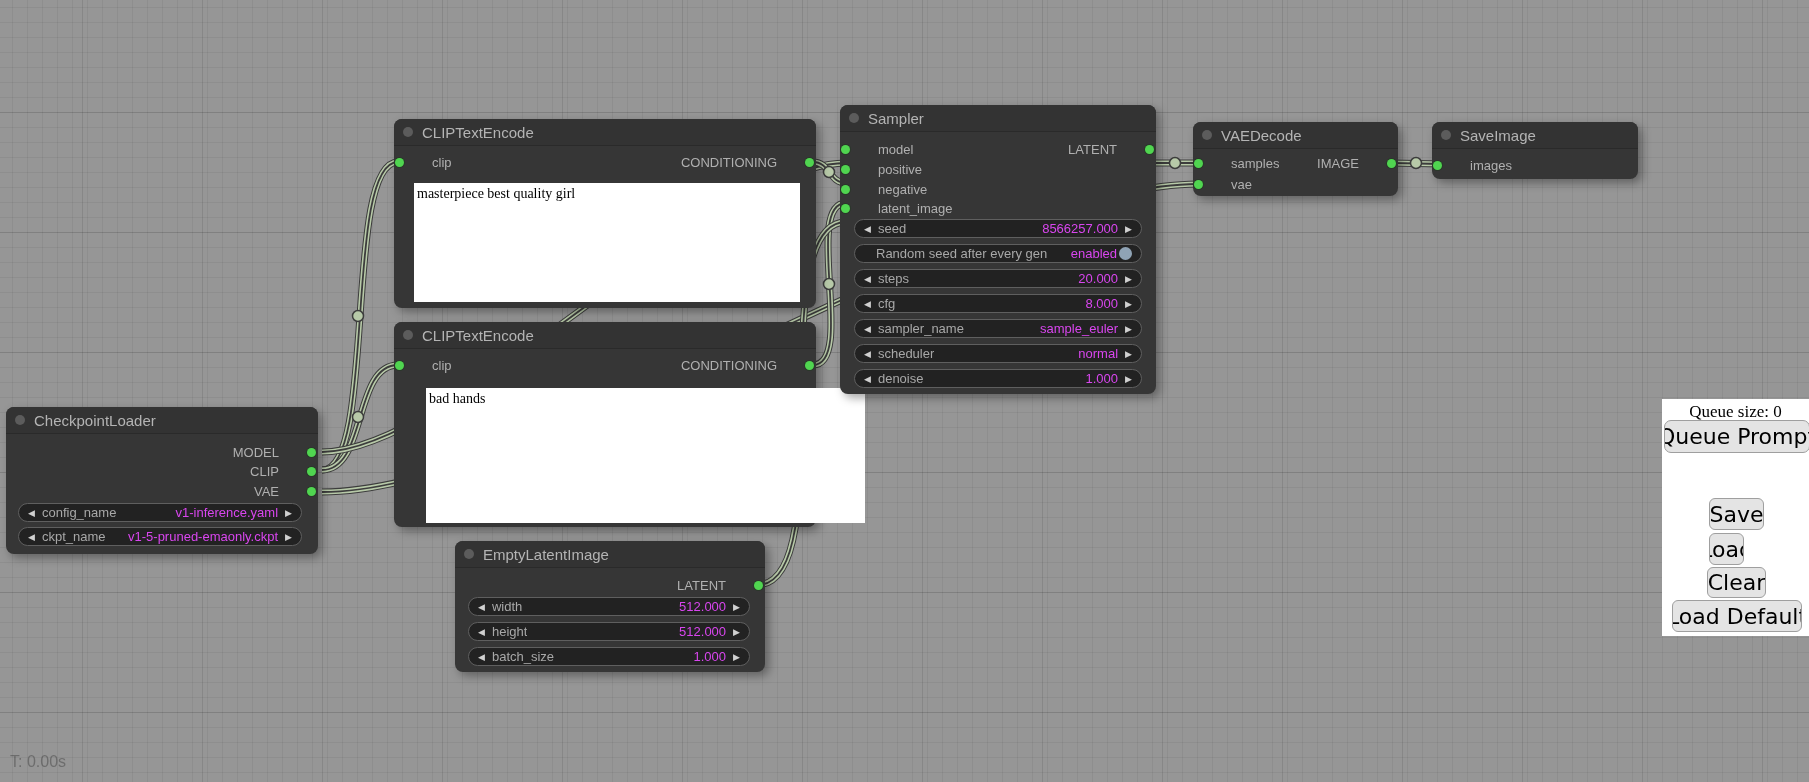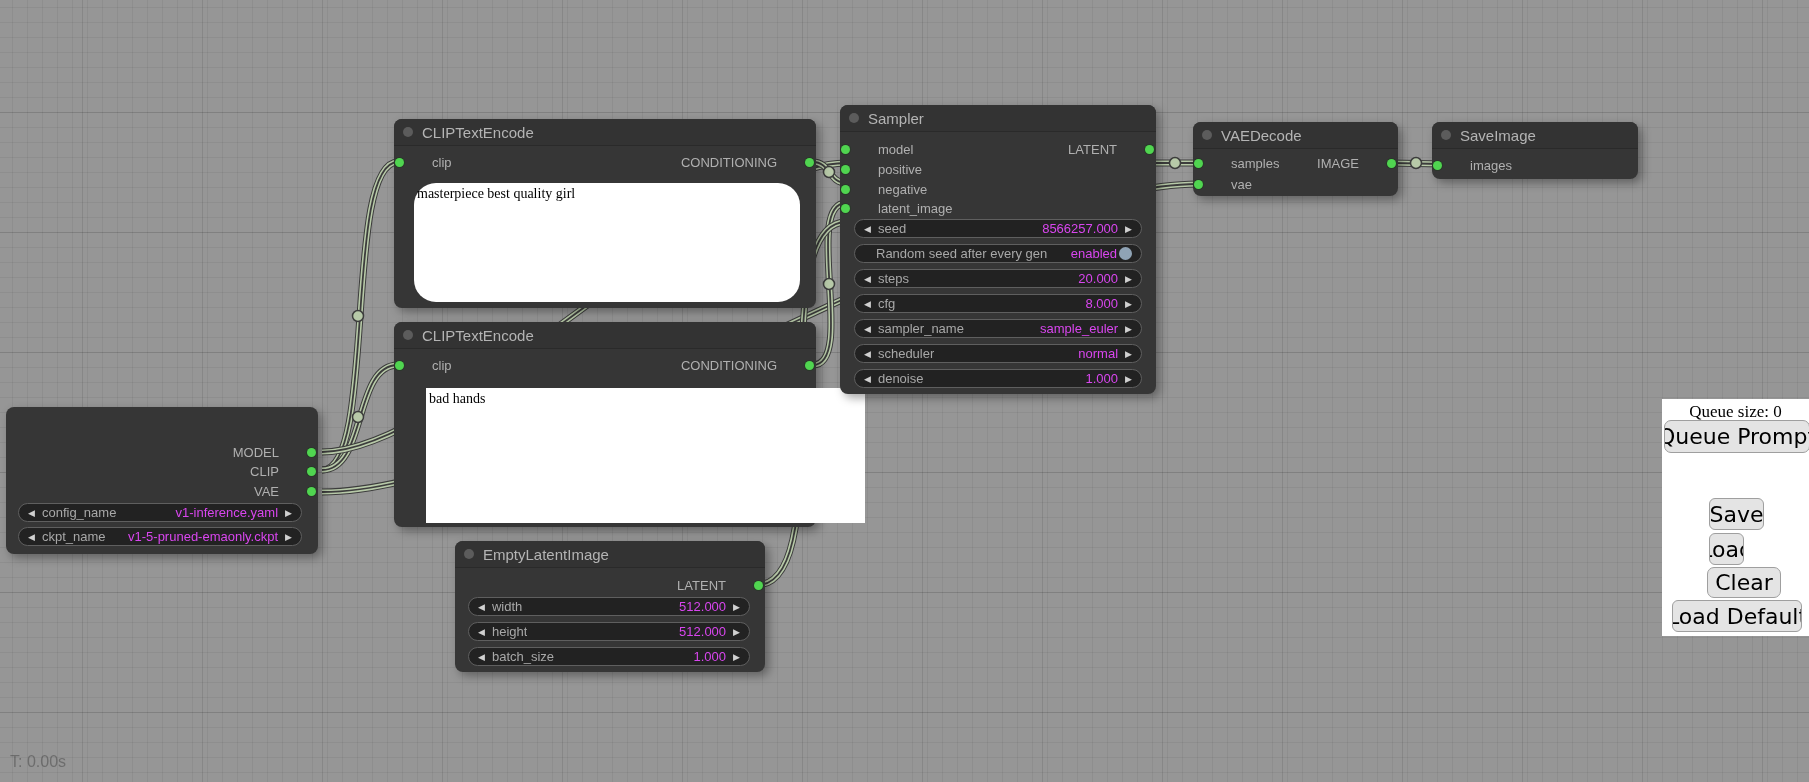--- a/index.html
+++ b/index.html
@@ -75,21 +75,21 @@
   }
   .menu-btn {
     position:absolute; background:#e4e4e4; border:1px solid #9f9f9f;
     border-radius:6px; font-family:"DejaVu Sans", sans-serif; color:#000;
     display:flex; align-items:center; justify-content:center;
     cursor:pointer; white-space:nowrap; overflow:hidden;
   }
   #btn-queue        { left:2px;  top:21px;  width:146px; height:33px; font-size:22px; border-radius:7px; }
   #btn-save         { left:47px; top:99px;  width:55px;  height:32px; font-size:22px; }
   #btn-load         { left:47px; top:134px; width:35px;  height:32px; font-size:22px; }
-  #btn-clear        { left:45px; top:168px; width:74px;  height:31px; font-size:22px;border-radius:7px; }
+  #btn-clear        { left:45px; top:168px; width:59px;  height:31px; font-size:22px; }
   #btn-load-default { left:10px; top:201px; width:130px; height:32px; font-size:22px; }
 
   #status-text {
     position:absolute; left:10px; top:753px; z-index:0;
     font-size:16px; color:rgba(35,35,35,0.35);
   }
 </style>
 </head>
 <body>
 
@@ -141,20 +141,24 @@
   </g>
   <circle class="wire-dot" cx="358" cy="316" r="5.5"></circle>
   <circle class="wire-dot" cx="358" cy="417" r="5.5"></circle>
   <circle class="wire-dot" cx="829" cy="172" r="5.5"></circle>
   <circle class="wire-dot" cx="829" cy="284" r="5.5"></circle>
   <circle class="wire-dot" cx="1175" cy="163" r="5.5"></circle>
   <circle class="wire-dot" cx="1416" cy="163" r="5.5"></circle>
 </svg>
 
 <div class="node" style="left:6px; top:407px; width:312px; height:147px;">
+  <div class="node-title">
+    <span class="title-dot"></span>
+    <span>CheckpointLoader</span>
+  </div>
   <div class="port-row out" style="top:36px;">
     <span>MODEL</span>
     <span class="port-dot"></span>
   </div>
   <div class="port-row out" style="top:55px;">
     <span>CLIP</span>
     <span class="port-dot"></span>
   </div>
   <div class="port-row out" style="top:75px;">
     <span>VAE</span>
@@ -180,21 +184,21 @@
     <span>CLIPTextEncode</span>
   </div>
   <div class="port-row in" style="top:34px;">
     <span class="port-dot"></span>
     <span>clip</span>
   </div>
   <div class="port-row out" style="top:34px;">
     <span>CONDITIONING</span>
     <span class="port-dot"></span>
   </div>
-  <div class="node-textarea" style="left:20px; top:64px; width:386px; height:119px;border-radius:22px;">masterpiece best quality girl</div>
+  <div class="node-textarea" style="left:20px; top:64px; width:386px; height:119px;">masterpiece best quality girl</div>
 </div>
 
 <div class="node" style="left:394px; top:322px; width:422px; height:205px;">
   <div class="node-title">
     <span class="title-dot"></span>
     <span>CLIPTextEncode</span>
   </div>
   <div class="port-row in" style="top:34px;">
     <span class="port-dot"></span>
     <span>clip</span>

